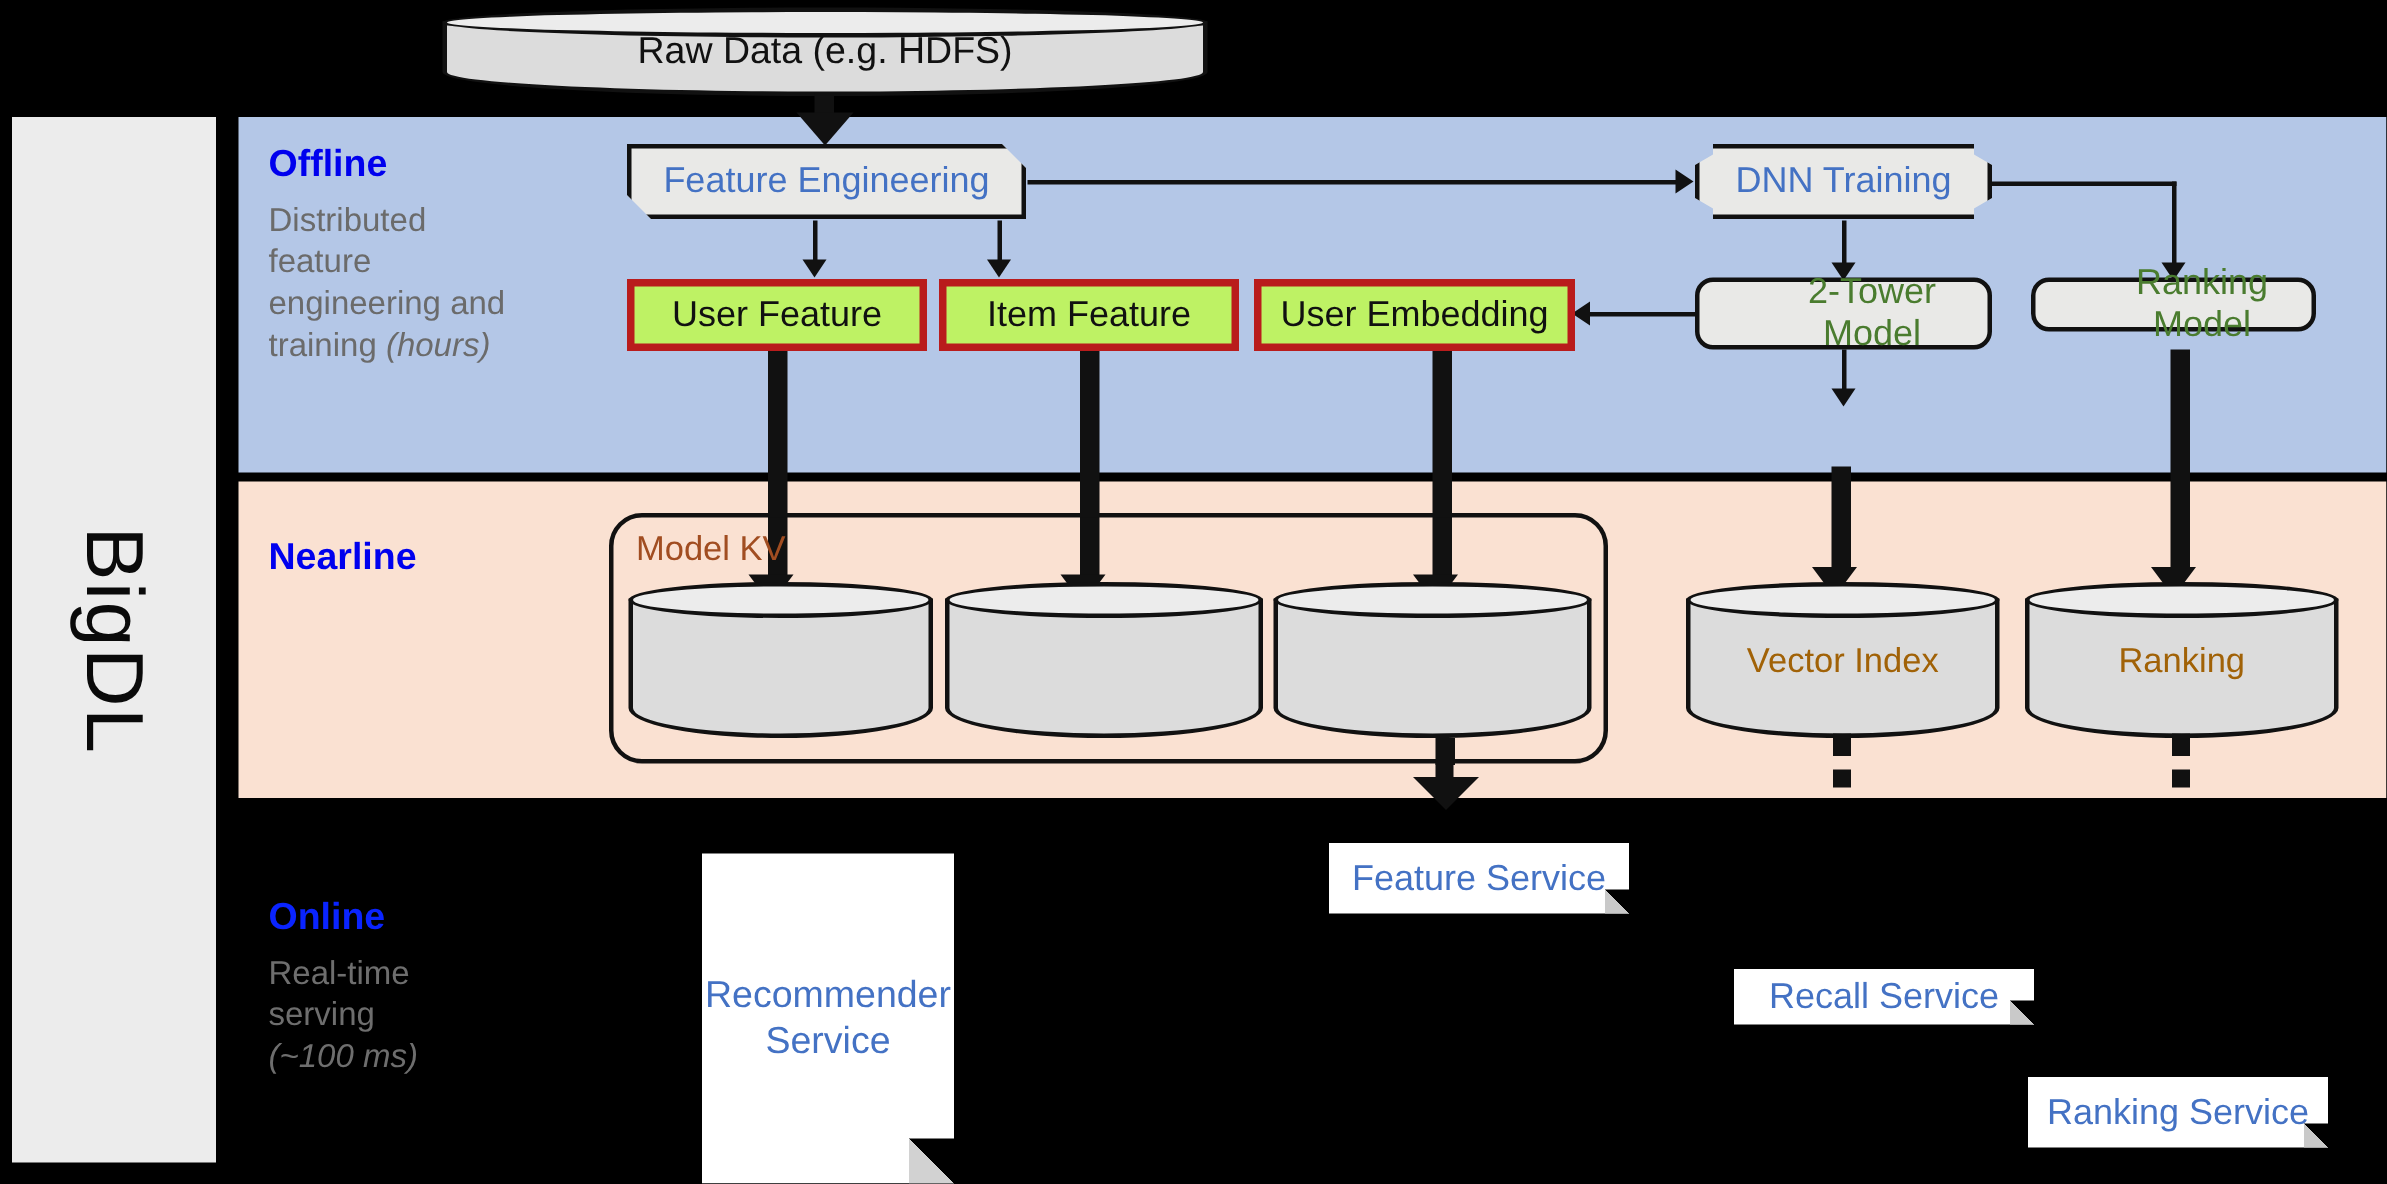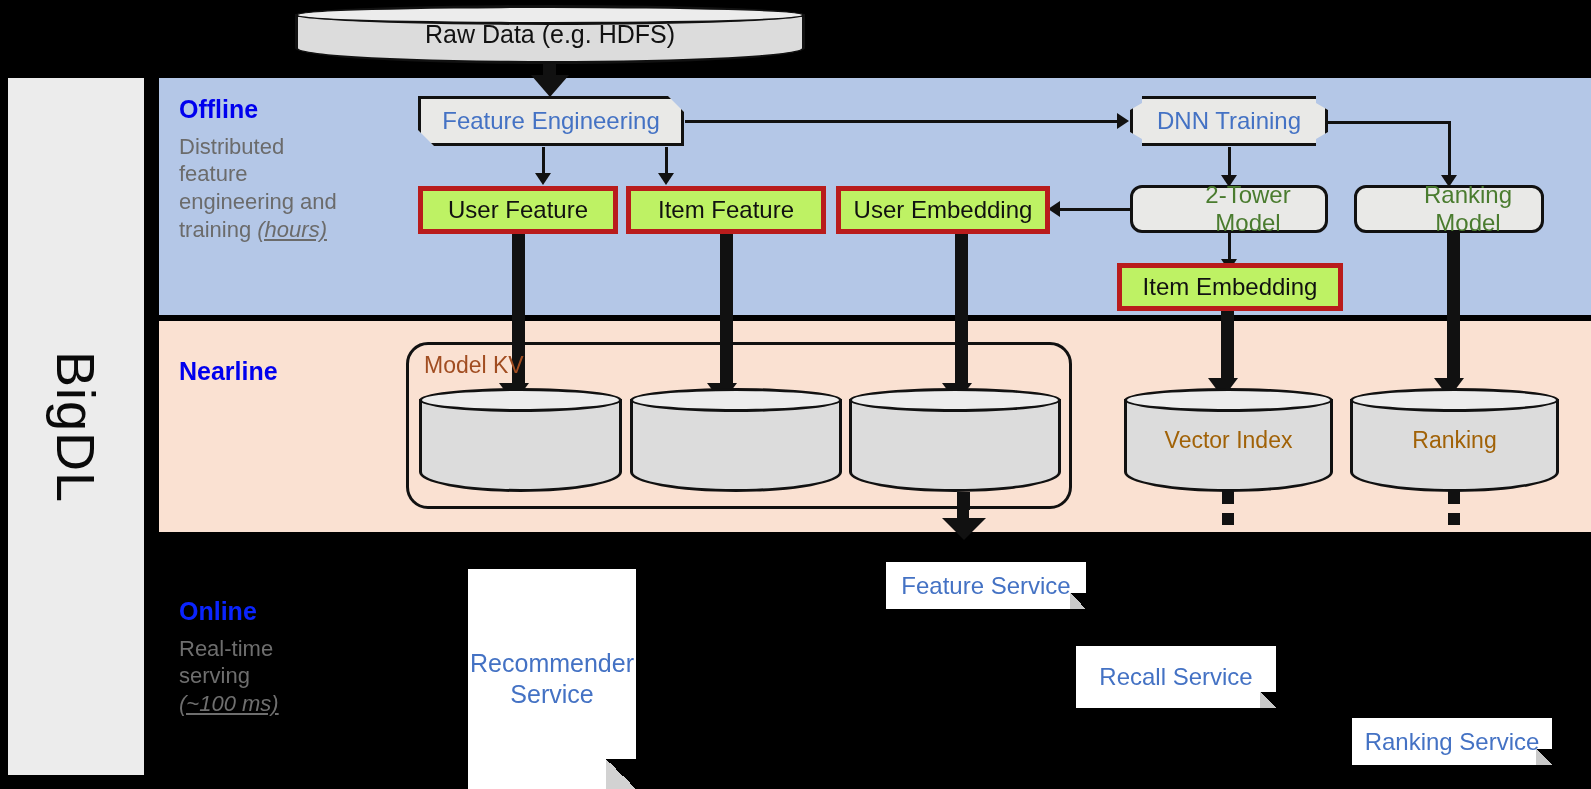--- a/index.html
+++ b/index.html
@@ -24,21 +24,21 @@
     position:absolute;left:8px;top:78px;width:136px;height:697px;
     display:flex;align-items:center;justify-content:center;
     color:#0a0a0a;font-size:54px;letter-spacing:1px;
   }
   #bigdl-text span{transform:rotate(90deg);white-space:nowrap;display:block;}
 
   
   .band-caption{position:absolute;}
   .band-title{font-size:25px;color:#0000ee;font-weight:600;margin-bottom:9px;line-height:1.1;}
   .band-sub{font-size:22px;color:#6b6b6b;line-height:1.27;max-width:230px;}
-  .band-sub i{font-style:italic;text-decoration:underline;}
+  .band-sub i{font-style:italic;}
   #cap-offline{left:179px;top:96px;}
   #cap-nearline{left:179px;top:358px;}
   #cap-online{left:179px;top:598px;}
   #cap-online .band-title{color:#0a24ff;}
   #cap-online .band-sub{color:#6e6e6e;}
 
   
   .node{position:absolute;box-sizing:border-box;display:flex;align-items:center;justify-content:center;text-align:center;}
 
   .grey-box{
@@ -101,21 +101,21 @@
     box-sizing:border-box;
   }
   .doc .fold{
     position:absolute;right:0;bottom:0;width:16px;height:16px;
     background:linear-gradient(225deg,#000 0 50%,#c9c9c9 50% 100%);
   }
   #recommender-service{left:468px;top:569px;width:168px;height:220px;font-size:25px;line-height:1.25;}
   #recommender-service .fold{width:30px;height:30px;
     background:linear-gradient(225deg,#000 0 50%,#d2d2d2 50% 100%);}
   #feature-service{left:864px;top:562px;width:200px;height:47px;margin-left:22px;}
-  #recall-service{left:1076px;top:646px;width:200px;height:62px;}
+  #recall-service{left:1156px;top:646px;width:200px;height:37px;}
   #ranking-service{left:1352px;top:718px;width:200px;height:47px;}
 
   
   .thin-v{position:absolute;width:3px;background:#111;}
   .thin-h{position:absolute;height:3px;background:#111;}
   .ahead-d{position:absolute;width:0;height:0;
     border-left:8px solid transparent;border-right:8px solid transparent;border-top:12px solid #111;}
   .ahead-l{position:absolute;width:0;height:0;
     border-top:8px solid transparent;border-bottom:8px solid transparent;border-right:12px solid #111;}
   .ahead-r{position:absolute;width:0;height:0;
@@ -202,41 +202,38 @@
   <div class="ahead-d" style="left:1221px;top:175px;"></div>
 
   <div class="thin-h" style="left:1328px;top:121px;width:123px;"></div>
   <div class="thin-v" style="left:1448px;top:121px;width:3px;height:56px;"></div>
   <div class="ahead-d" style="left:1441px;top:175px;"></div>
 
   <div class="node model-box" id="two-tower-model" style="left:1130px;top:185px;width:198px;height:48px;">
     <span>2-Tower Model</span>
   </div>
 
-  <div class="node model-box" id="ranking-model" style="left:1354px;top:185px;width:190px;height:48px;">
+  <div class="node model-box" id="ranking-model" style="left:1354px;top:185px;width:190px;height:36px;">
     <span>Ranking Model</span>
   </div>
 
   <div class="thin-h" style="left:1060px;top:208px;width:70px;"></div>
   <div class="ahead-l" style="left:1048px;top:201px;"></div>
 
   <div class="thin-v" style="left:1228px;top:233px;width:3px;height:28px;"></div>
   <div class="ahead-d" style="left:1221px;top:259px;"></div>
 
   <div class="node grey-box" id="user-feature" style="left:418px;top:186px;width:200px;height:48px;">
     <span>User Feature</span>
   </div>
   <div class="node grey-box" id="item-feature" style="left:626px;top:186px;width:200px;height:48px;">
     <span>Item Feature</span>
   </div>
   <div class="node grey-box" id="user-embedding" style="left:836px;top:186px;width:214px;height:48px;">
     <span>User Embedding</span>
-  </div>
-  <div class="node grey-box" id="item-embedding" style="left:1117px;top:263px;width:226px;height:48px;">
-    <span>Item Embedding</span>
   </div>
 
   <div class="thick-v" style="left:512px;top:234px;height:152px;"></div>
   <div class="ahead-thick" style="left:499px;top:383px;"></div>
 
   <div class="thick-v" style="left:720px;top:234px;height:152px;"></div>
   <div class="ahead-thick" style="left:707px;top:383px;"></div>
 
   <div class="thick-v" style="left:955px;top:234px;height:152px;"></div>
   <div class="ahead-thick" style="left:942px;top:383px;"></div>

